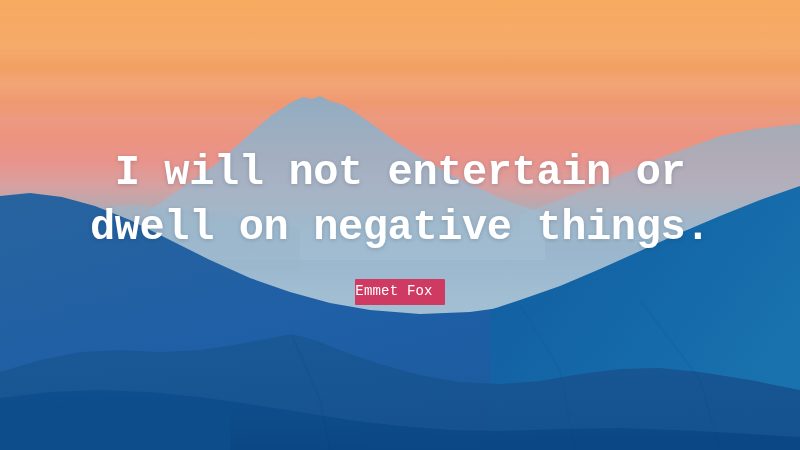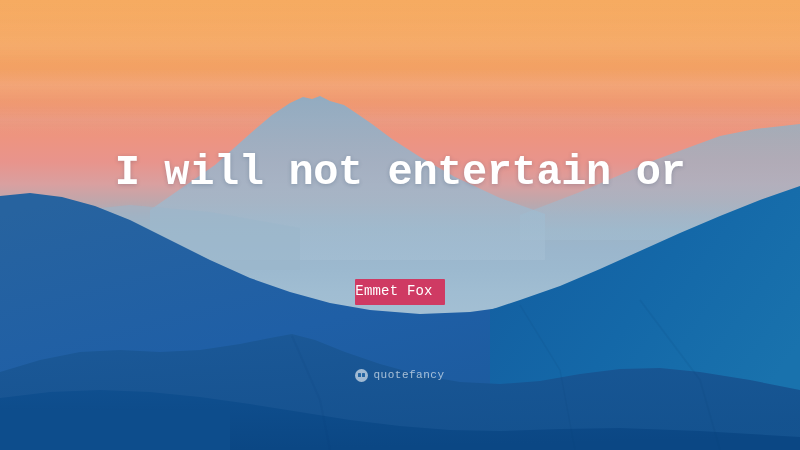--- a/index.html
+++ b/index.html
@@ -291,31 +291,21 @@
       <g opacity="0.10">
         <path d="M 292 336 L 320 400 L 330 450" stroke="#0a3f73" stroke-width="2" fill="none"></path>
         <path d="M 640 300 L 700 380 L 720 450" stroke="#0a3f73" stroke-width="2" fill="none"></path>
         <path d="M 520 305 L 560 370 L 575 450" stroke="#0a3f73" stroke-width="1.5" fill="none"></path>
       </g>
     </svg>
   </div>
 
   <div class="quote-block">
     <div class="quote-line">I will not entertain or</div>
+    <div class="quote-line">dwell on negative things.</div>
   </div>
 
   <div class="author-wrap">
     <span class="author-badge">Emmet Fox</span>
   </div>
 
-  <div class="watermark">
-    <span class="watermark-inner">
-      <span class="wm-logo">
-        <svg width="9" height="9" viewBox="0 0 9 9" xmlns="http://www.w3.org/2000/svg">
-          <rect x="1" y="2" width="3" height="4" rx="0.6" fill="#2b6ca8"></rect>
-          <rect x="5" y="2" width="3" height="4" rx="0.6" fill="#2b6ca8"></rect>
-        </svg>
-      </span>
-      <span class="wm-text">quotefancy</span>
-    </span>
-  </div>
 
 </div>
 
 </body></html>

